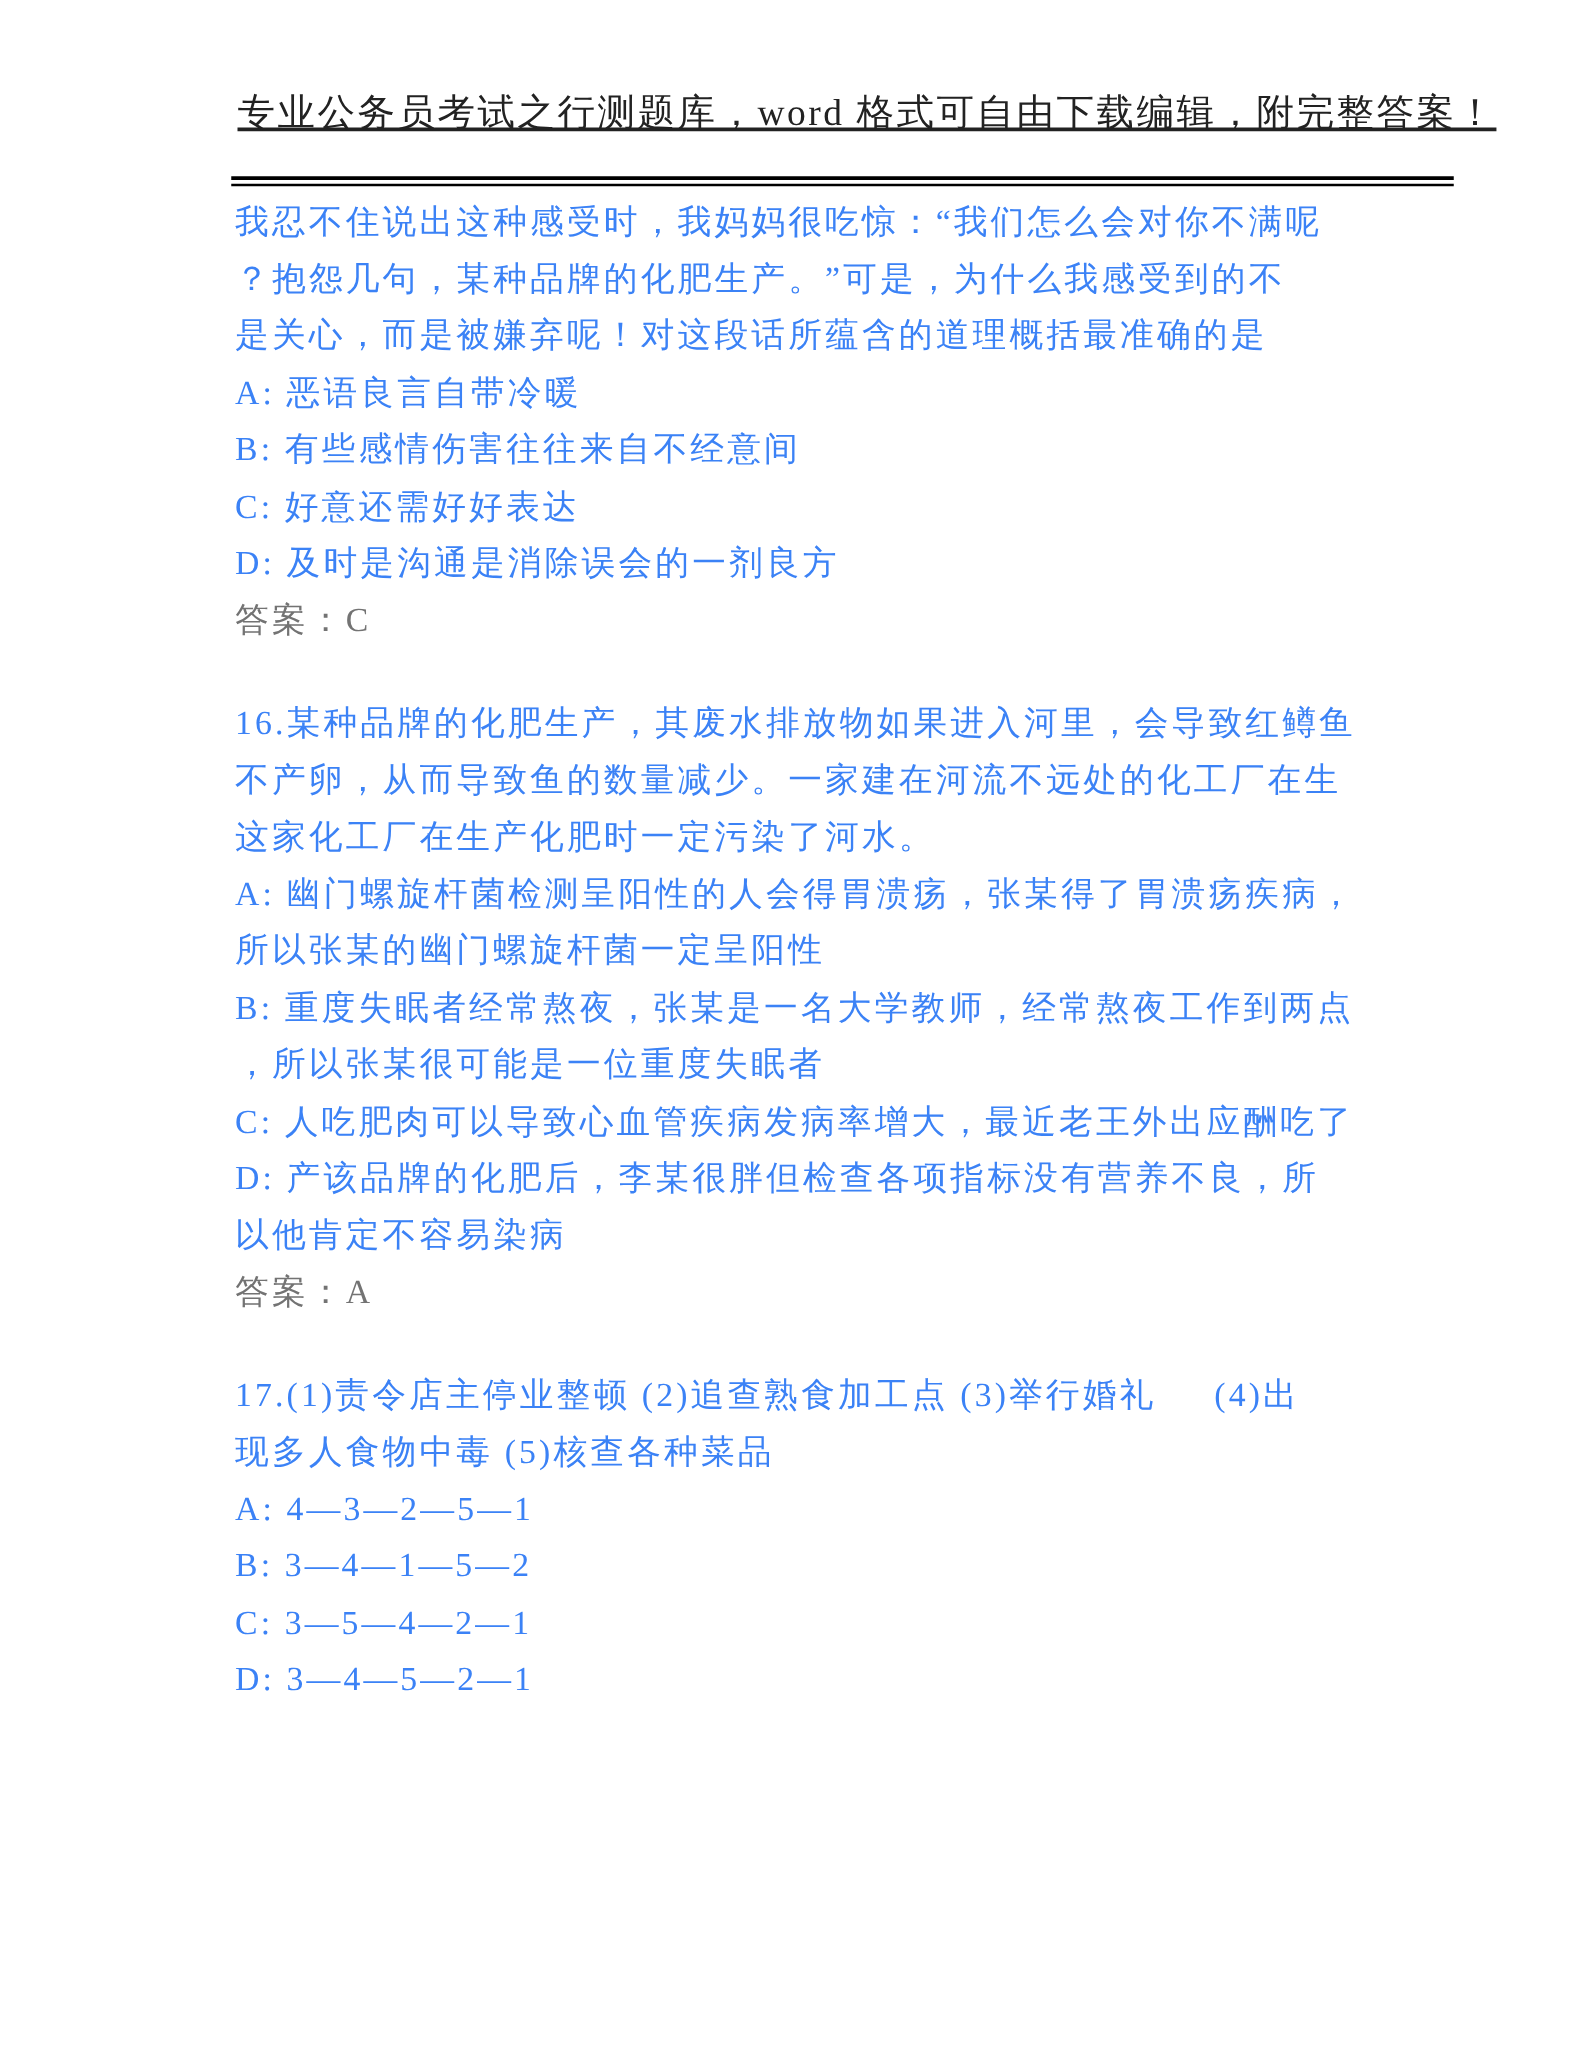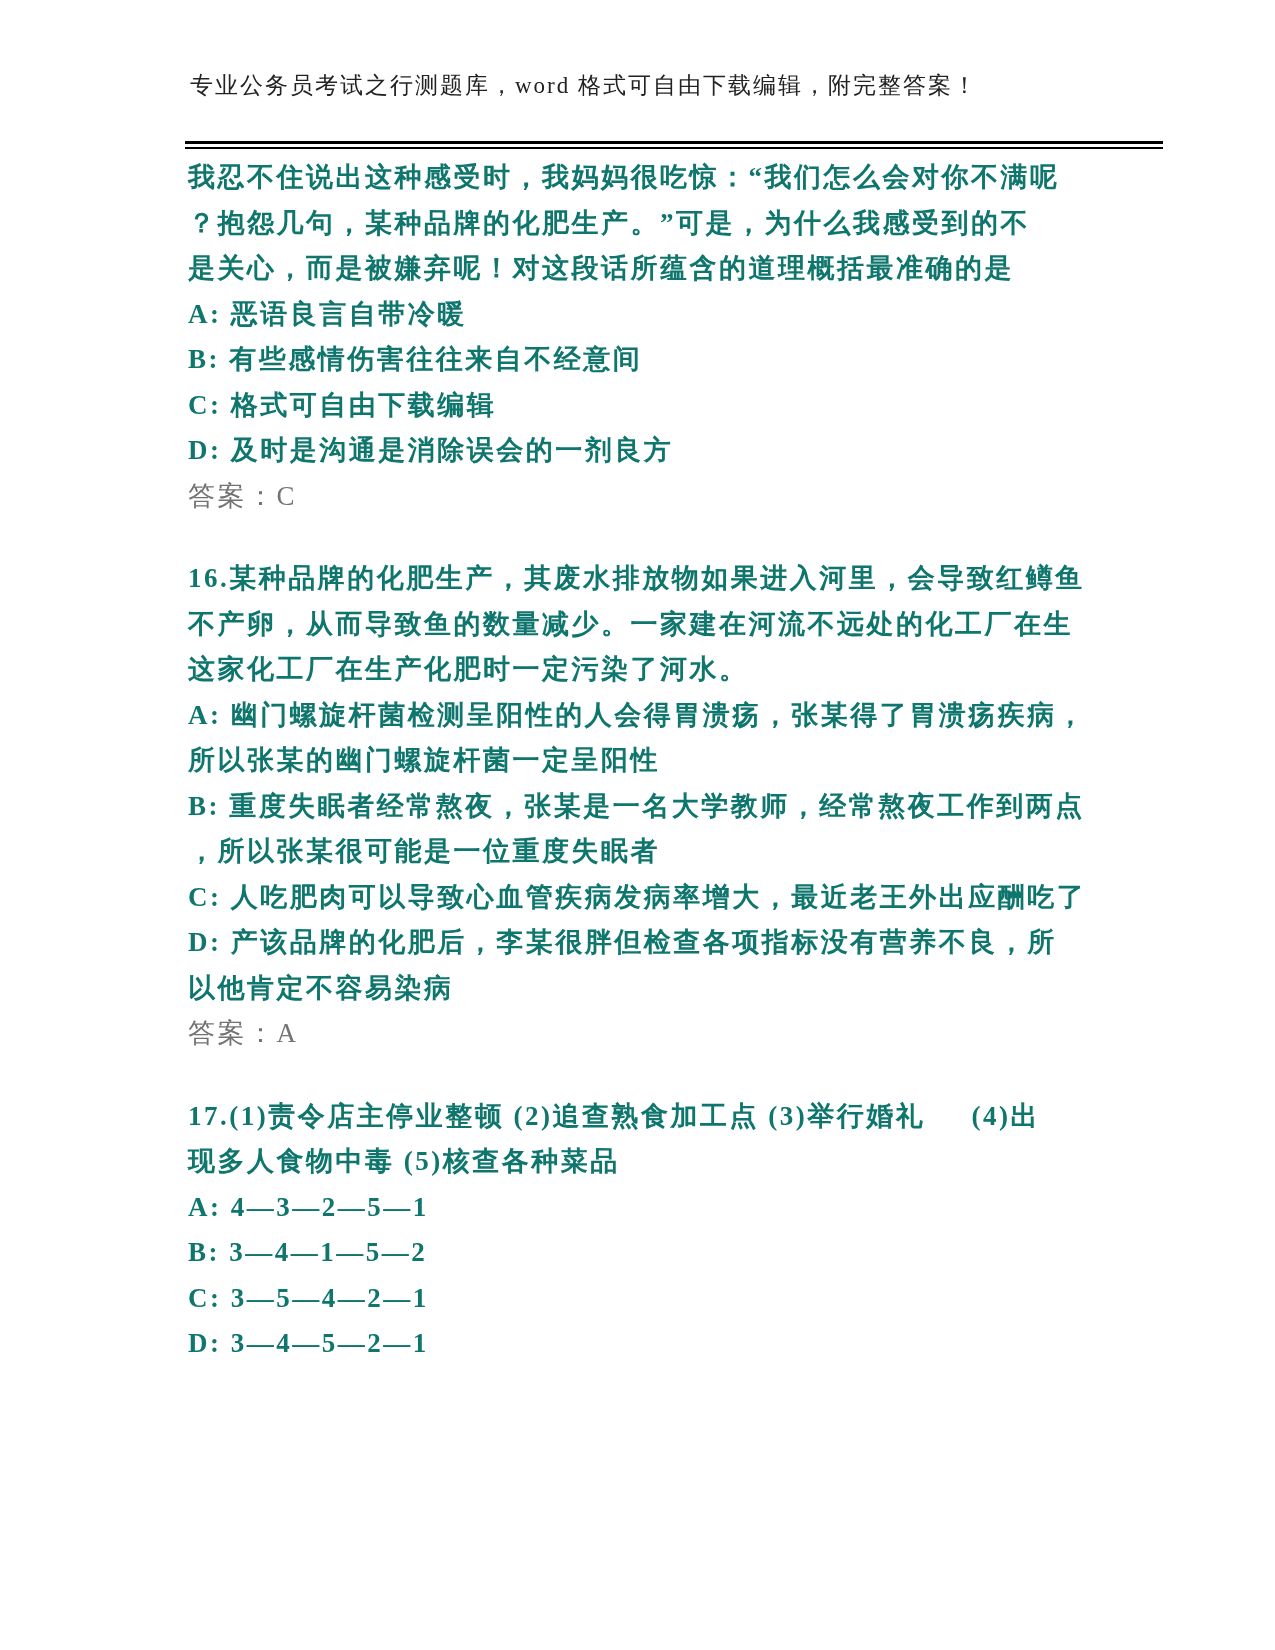--- a/index.html
+++ b/index.html
@@ -13,24 +13,25 @@
     height: 1650px;
     background: #ffffff;
     color: #1c1c1c;
     font-family: "Liberation Serif", "DejaVu Serif", serif;
     overflow: hidden;
   }
   .header-title {
     position: absolute;
     left: 190px;
     top: 70px;
-    font-size: 23px;
+    font-size: 30px;
     letter-spacing: 2px;
     white-space: pre;
     color: #222222;
+    text-decoration: underline;
   }
   .header-rule {
     position: absolute;
     left: 185px;
     top: 141px;
     width: 978px;
     height: 3px;
     border-top: 3px solid #000000;
     border-bottom: 2px solid #000000;
   }
@@ -40,42 +41,42 @@
     top: 155px;
     width: 925px;
   }
   .qblock { }
   .qblock + .qblock { margin-top: 37px; }
   .line {
     font-size: 27px;
     line-height: 45.5px;
     letter-spacing: 2.5px;
     white-space: pre-wrap;
-    font-weight: bold;
-    color: #0f766e;
+    font-weight: normal;
+    color: #3b82f6;
   }
   .answer {
     font-weight: normal;
     color: #737373;
   }
 </style>
 </head>
 <body>
 
 <div class="page">
   <div class="header-title">专业公务员考试之行测题库，word 格式可自由下载编辑，附完整答案！</div>
   <div class="header-rule"></div>
   <div class="content" id="content">
       <div class="qblock">
         <div class="line">我忍不住说出这种感受时，我妈妈很吃惊：“我们怎么会对你不满呢</div>
         <div class="line">？抱怨几句，某种品牌的化肥生产。”可是，为什么我感受到的不</div>
         <div class="line">是关心，而是被嫌弃呢！对这段话所蕴含的道理概括最准确的是</div>
         <div class="line">A: 恶语良言自带冷暖</div>
         <div class="line">B: 有些感情伤害往往来自不经意间</div>
-        <div class="line">C: 格式可自由下载编辑</div>
+        <div class="line">C: 好意还需好好表达</div>
         <div class="line">D: 及时是沟通是消除误会的一剂良方</div>
         <div class="line answer">答案：C</div>
       </div>
       <div class="qblock">
         <div class="line">16.某种品牌的化肥生产，其废水排放物如果进入河里，会导致红鳟鱼</div>
         <div class="line">不产卵，从而导致鱼的数量减少。一家建在河流不远处的化工厂在生</div>
         <div class="line">这家化工厂在生产化肥时一定污染了河水。</div>
         <div class="line">A: 幽门螺旋杆菌检测呈阳性的人会得胃溃疡，张某得了胃溃疡疾病，</div>
         <div class="line">所以张某的幽门螺旋杆菌一定呈阳性</div>
         <div class="line">B: 重度失眠者经常熬夜，张某是一名大学教师，经常熬夜工作到两点</div>

